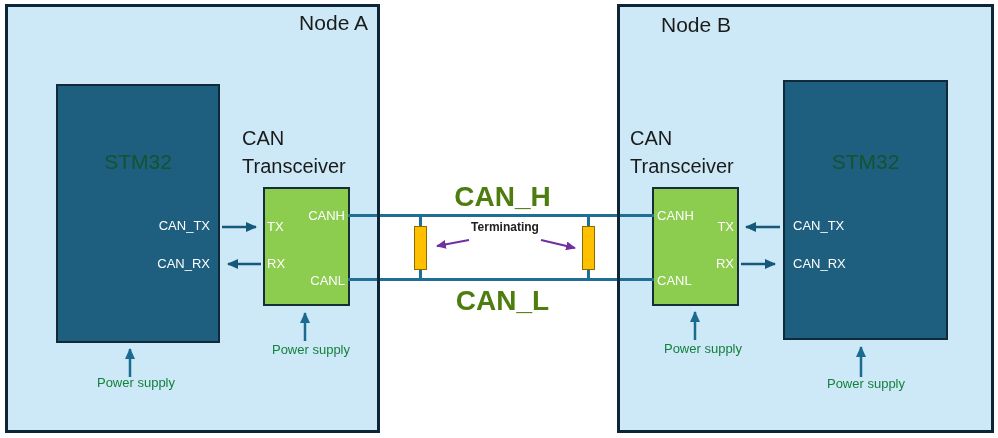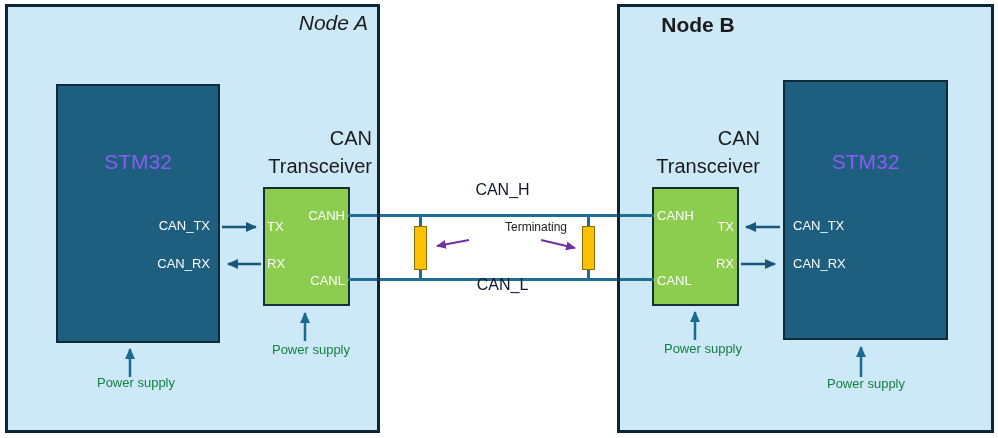--- a/index.html
+++ b/index.html
@@ -8,42 +8,42 @@
     font-family:"Liberation Sans", sans-serif; overflow:hidden; color:#1b1b1b;
   }
   .abs { position:absolute; }
 
   
   .node-box { background:#cde9f7; border:3px solid #0e2535; box-sizing:border-box; z-index:1; }
   .node-a-box { left:5px; top:4px; width:375px; height:429px; }
   .node-b-box { left:617px; top:4px; width:377px; height:429px; }
 
   .node-title { font-size:21px; font-weight:400; z-index:5; white-space:nowrap; }
-  .node-a-title { left:238px; top:11px; width:130px; text-align:right;font-style:italic; }
-  .node-b-title { left:633px; top:13px; width:130px; text-align:center;font-weight:bold; }
+  .node-a-title { left:238px; top:11px; width:130px; text-align:right; }
+  .node-b-title { left:661px; top:13px; width:130px; text-align:left; }
 
   
   .mcu-box { background:#1e5e7e; border:2px solid #102a38; box-sizing:border-box; z-index:2; }
   .mcu-a-box { left:56px; top:84px; width:164px; height:259px; }
   .mcu-b-box { left:783px; top:80px; width:165px; height:260px; }
-  .mcu-label { color:#8b5cf6; font-size:21px; text-align:center; z-index:5; }
+  .mcu-label { color:#14532d; font-size:21px; text-align:center; z-index:5; }
   .mcu-a-label { left:56px; top:150px; width:164px; }
   .mcu-b-label { left:783px; top:150px; width:165px; }
 
   .pin-label { color:#ffffff; font-size:13px; z-index:5; white-space:nowrap; }
   .mcu-a-tx { left:130px; top:218px; width:80px; text-align:right; }
   .mcu-a-rx { left:130px; top:256px; width:80px; text-align:right; }
   .mcu-b-tx { left:793px; top:218px; width:80px; text-align:left; }
   .mcu-b-rx { left:793px; top:256px; width:80px; text-align:left; }
 
   
   .trx-box { background:#8ccc4e; border:2px solid #152e38; box-sizing:border-box; z-index:2; }
   .trx-a-box { left:263px; top:187px; width:87px; height:119px; }
   .trx-b-box { left:652px; top:187px; width:87px; height:119px; }
-  .trx-title { font-size:20px; line-height:28px; text-align:right; z-index:5; }
+  .trx-title { font-size:20px; line-height:28px; text-align:left; z-index:5; }
   .trx-a-title { left:242px; top:124px; width:130px; }
   .trx-b-title { left:630px; top:124px; width:130px; }
 
   .trx-a-tx   { left:267px; top:219px; }
   .trx-a-rx   { left:267px; top:256px; }
   .trx-a-canh { left:290px; top:208px; width:55px; text-align:right; }
   .trx-a-canl { left:290px; top:273px; width:55px; text-align:right; }
   .trx-b-canh { left:657px; top:208px; width:55px; text-align:left; }
   .trx-b-canl { left:657px; top:273px; width:55px; text-align:left; }
   .trx-b-tx   { left:690px; top:219px; width:44px; text-align:right; }
@@ -57,26 +57,26 @@
   .res-stub-left  { left:419px; }
   .res-stub-right { left:587px; }
   .resistor { background:#ffc000; border:1px solid #8a6d00; box-sizing:border-box;
               width:13px; height:44px; top:226px; z-index:4; }
   .resistor-left  { left:414px; }
   .resistor-right { left:582px; }
   .border-patch { background:#0e2535; width:3px; top:210px; height:74px; z-index:4; }
   .patch-a { left:377px; }
   .patch-b { left:617px; }
 
-  .bus-label { font-size:16px; text-align:center; color:#0f172a; z-index:5; }
+  .bus-label { font-size:28px; text-align:center; color:#4d7c0f; z-index:5;font-weight:bold; }
   .can-h-label { left:440px; top:181px; width:125px; }
-  .can-l-label { left:440px; top:276px; width:125px; }
+  .can-l-label { left:440px; top:285px; width:125px; }
 
-  .term-note { left:443px; top:220px; width:124px; text-align:right;
-               font-size:12px; line-height:15px; color:#222222; z-index:5; }
+  .term-note { left:443px; top:220px; width:124px; text-align:center;
+               font-size:12px; line-height:15px; color:#222222; z-index:5;font-weight:bold; }
 
   .power-label { font-size:13px; text-align:center; color:#15803d; z-index:5; white-space:nowrap; }
   .ps-a-mcu { left:81px;  top:375px; width:110px; }
   .ps-a-trx { left:256px; top:342px; width:110px; }
   .ps-b-trx { left:648px; top:341px; width:110px; }
   .ps-b-mcu { left:811px; top:376px; width:110px; }
 
   .overlay-svg { left:0; top:0; z-index:6; pointer-events:none; }
 </style>
 </head>

